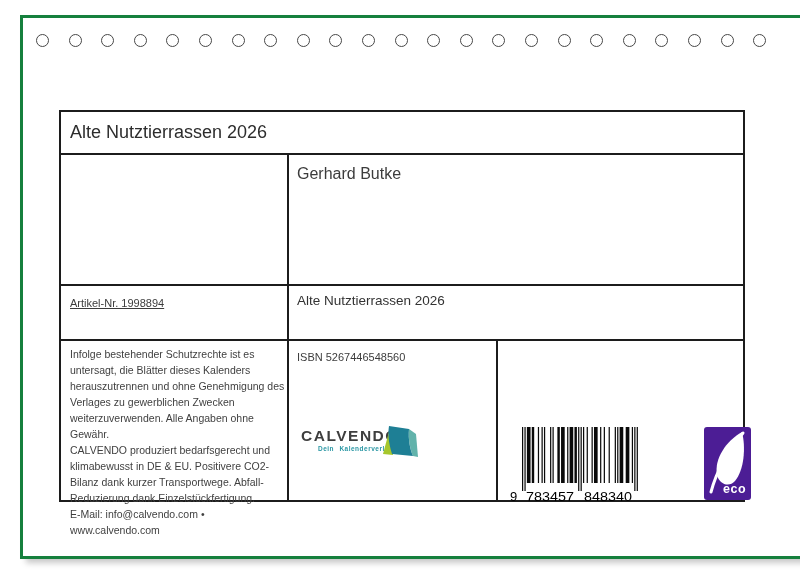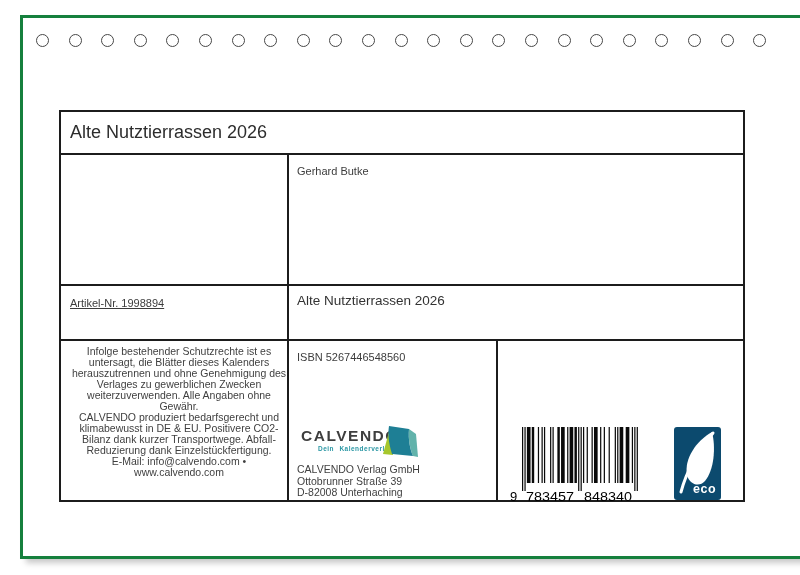--- a/index.html
+++ b/index.html
@@ -21,36 +21,36 @@
     border:1.5px solid #484848;background:#fff;box-sizing:border-box;
   }
   
   .table{
     position:absolute;left:36px;top:92px;width:686px;height:392px;
     border:2px solid #1c1c1c;box-sizing:border-box;background:#fff;
   }
   .hl{position:absolute;left:0;width:100%;height:2px;background:#1c1c1c;}
   .vl{position:absolute;width:2px;background:#1c1c1c;}
   .t-title{left:9px;top:10px;font-size:18px;color:#2d2d2d;white-space:nowrap;}
-  .t-author{left:236px;top:53px;font-size:11px;color:#3c3c3c;}
+  .t-author{left:236px;top:53px;font-size:16px;color:#3c3c3c;}
   .t-artikel{left:9px;top:185px;font-size:11px;color:#3c3c3c;text-decoration:underline;}
   .t-ptitle{left:236px;top:181px;font-size:13.5px;color:#333;white-space:nowrap;}
-  .t-legal{left:9px;top:234px;width:218px;font-size:10.5px;line-height:11px;
-    color:#3f3f3f;white-space:pre-line;text-align:center;}
+  .t-legal{left:9px;top:234px;width:218px;font-size:10.5px;line-height:16px;
+    color:#3f3f3f;white-space:pre-line;}
   .t-isbn{left:236px;top:239px;font-size:11px;color:#3c3c3c;}
   .t-address{left:236px;top:352px;font-size:10.5px;line-height:11.6px;
     color:#3f3f3f;white-space:pre-line;}
   .logo-word{left:240px;top:315px;font-size:15.5px;font-weight:600;
     letter-spacing:1.5px;color:#3e3e3e;white-space:nowrap;}
   .logo-tag{left:257px;top:333px;font-size:6.5px;font-weight:700;
     letter-spacing:.5px;word-spacing:3px;color:#2b97a4;white-space:nowrap;}
   .logo-mark{left:321px;top:312px;width:38px;height:34px;}
   .barcode{left:446px;top:315px;width:136px;height:76px;}
   .eco{
-    left:613px;top:315px;width:47px;height:73px;background:#0c4a6e;
+    left:643px;top:315px;width:47px;height:73px;background:#4c1d95;
     border-radius:3px;overflow:hidden;
   }
   .eco-leaf{position:absolute;left:0;top:0;}
   .eco-text{
     position:absolute;left:19px;top:55px;font-size:12.5px;font-weight:600;
     color:#ffffff;letter-spacing:.5px;
   }
 </style>
 </head>
 <body>
@@ -109,23 +109,20 @@
 www.calvendo.com</div>
     <div class="abs t-isbn">ISBN 5267446548560</div>
 
     <div class="abs logo-word">CALVENDO</div>
     <div class="abs logo-tag">Dein Kalenderverlag</div>
     <svg class="abs logo-mark" viewBox="0 0 38 34">
       <polygon points="1,30 8,4 11,31" fill="#a6c72d"></polygon>
       <path d="M27,5 L34,10 L36,33 L31,32 C28,25 26,14 27,5 Z" fill="#62b3ab"></path>
       <path d="M7,2 L27,5 C26,15 28,25 31,32 L10,30 C6,17 6,8 7,2 Z" fill="#1e7f95"></path>
     </svg>
-    <div class="abs t-address">CALVENDO Verlag GmbH
-Ottobrunner Straße 39
-D-82008 Unterhaching</div>
 
     <div class="abs barcode" id="barcode"><svg width="136" height="76" viewBox="0 0 136 76" fill="#0a0a0a">
           <rect x="15.00" y="0" width="1.22" height="64"></rect>
           <rect x="17.44" y="0" width="1.22" height="64"></rect>
           <rect x="19.88" y="0" width="3.66" height="56"></rect>
           <rect x="24.76" y="0" width="2.44" height="56"></rect>
           <rect x="30.86" y="0" width="1.22" height="56"></rect>
           <rect x="34.52" y="0" width="1.22" height="56"></rect>
           <rect x="36.96" y="0" width="1.22" height="56"></rect>
           <rect x="43.06" y="0" width="1.22" height="56"></rect>

